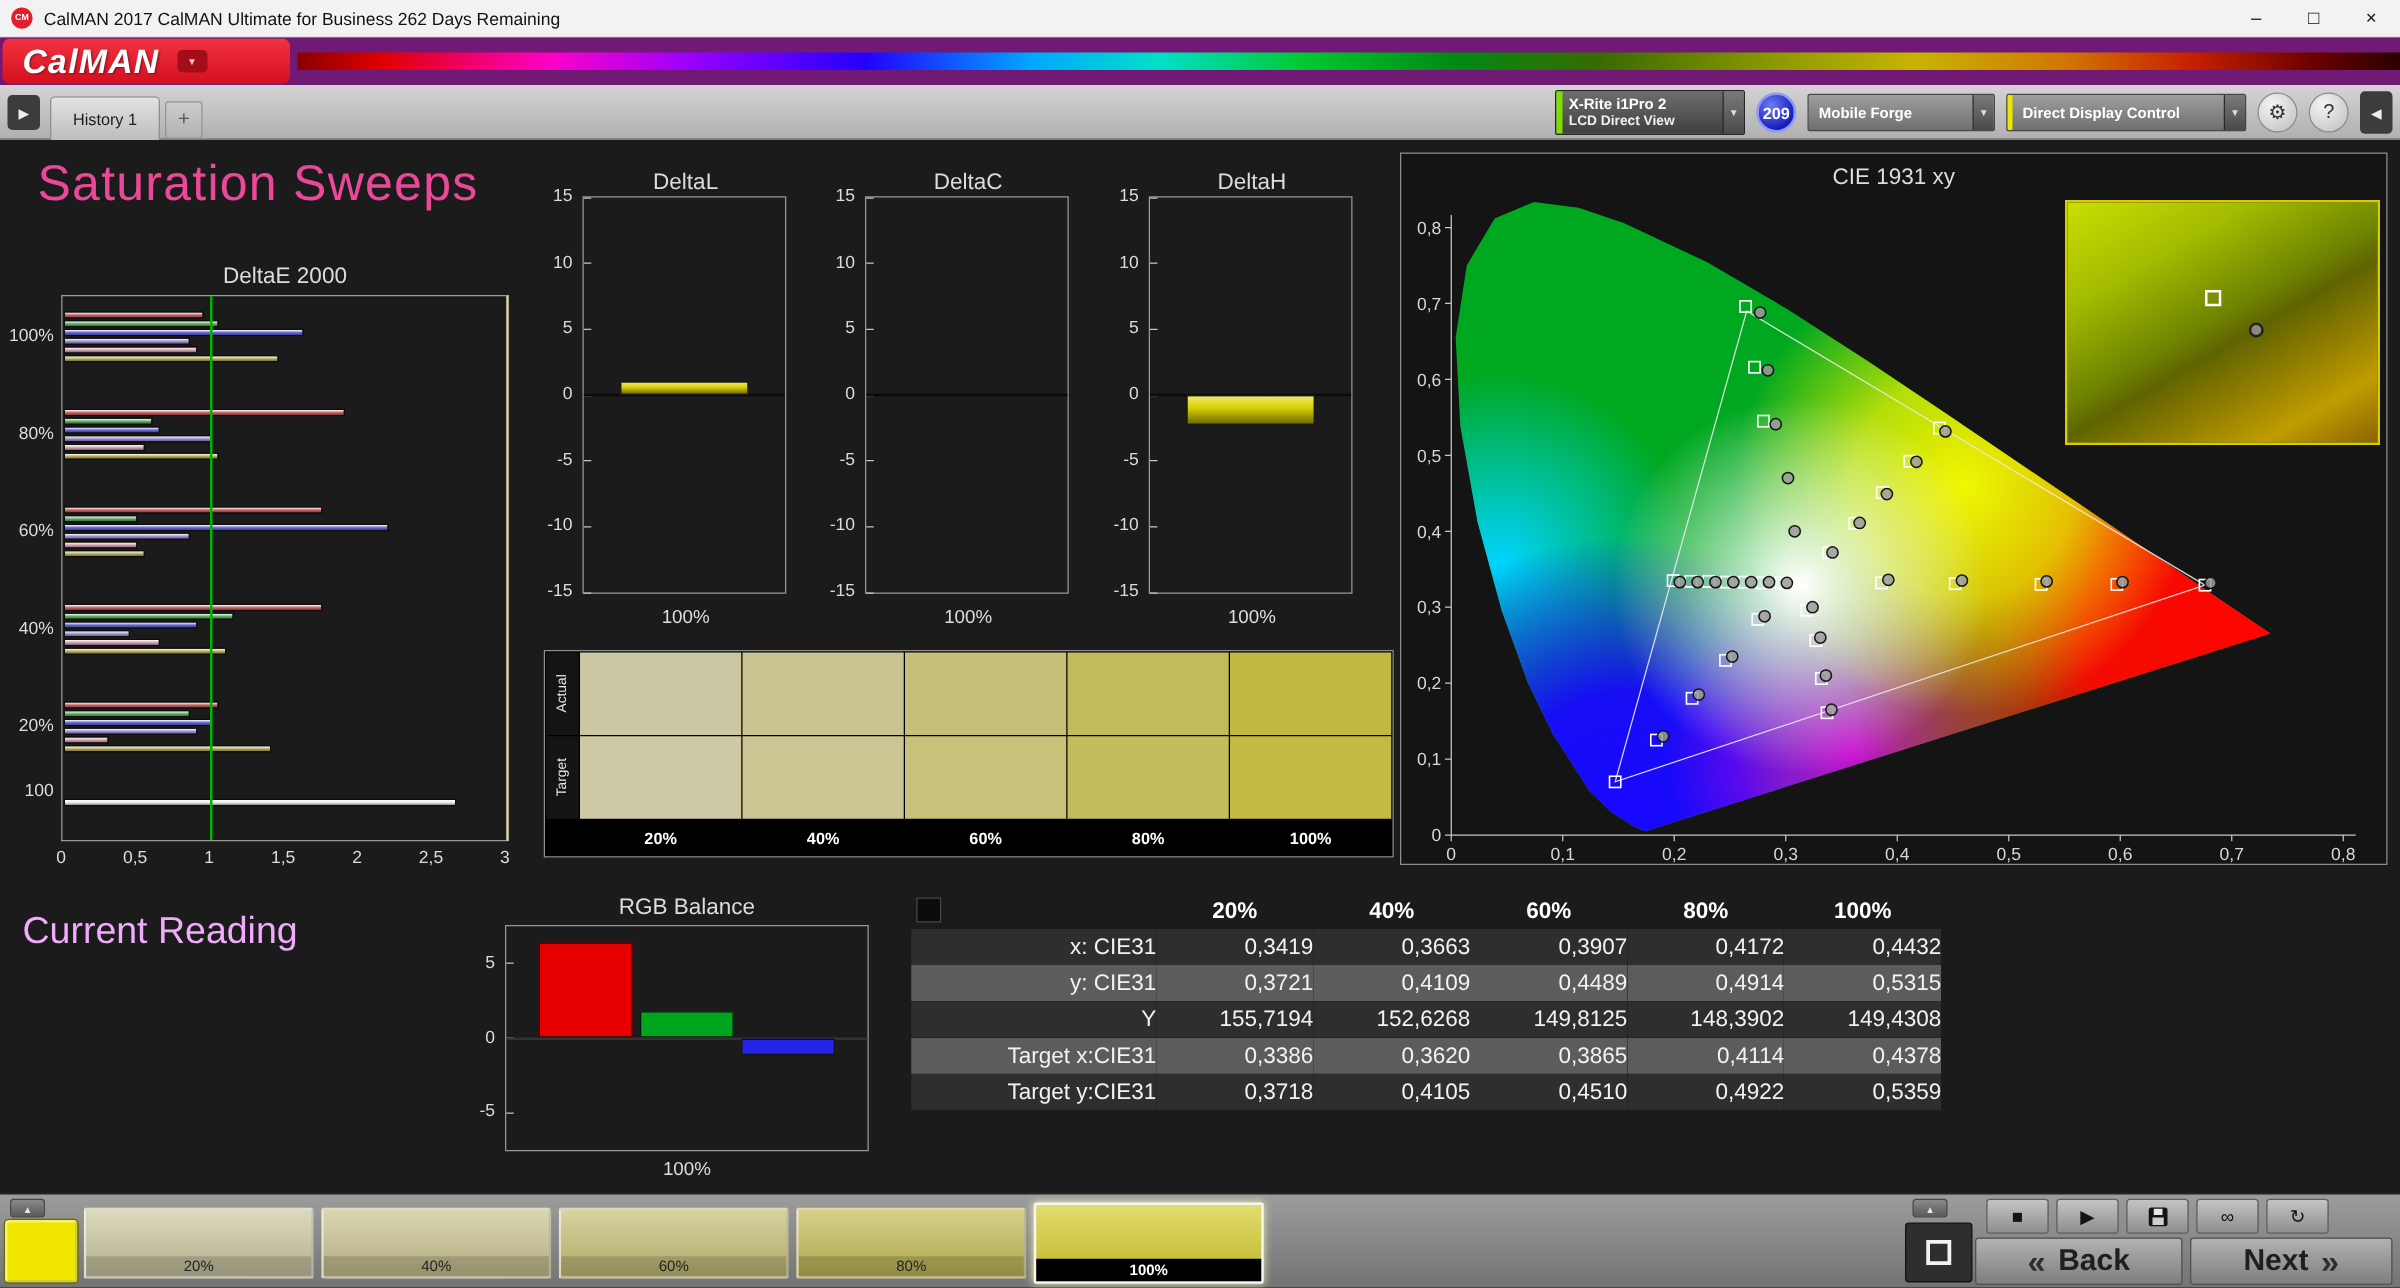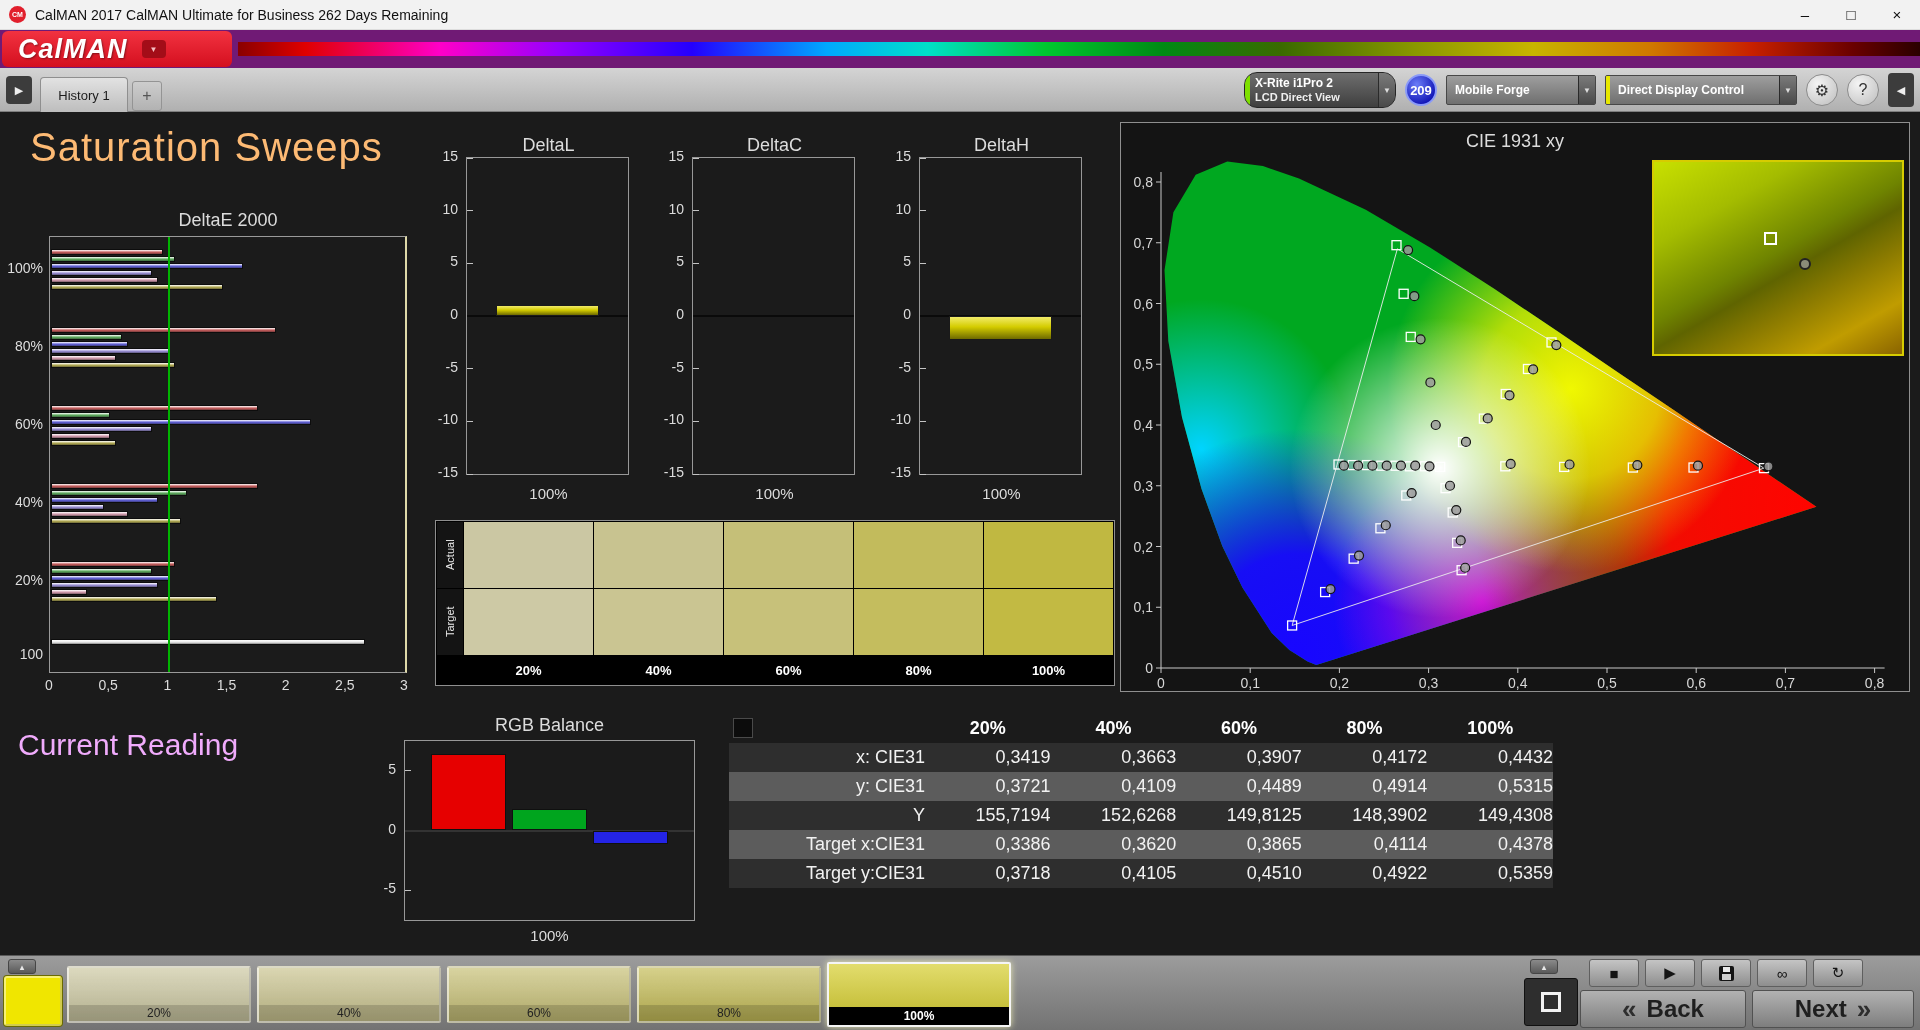--- a/index.html
+++ b/index.html
@@ -19,38 +19,38 @@
   #logo-caret{margin-left:14px;background:#a30d18;border-radius:4px;width:24px;height:18px;display:flex;align-items:center;justify-content:center;color:#f6bfc3;font-size:8px}
   #rainbow{position:absolute;left:238px;right:0;top:12px;height:14px;
     background:linear-gradient(90deg,#8a0000 0%,#e00000 4%,#ff00c8 12%,#9600ff 19%,#2400ff 27%,#00a8ff 35%,#00e0c8 41%,#00c830 48%,#008a14 55%,#3a6a00 62%,#8a9800 70%,#c8b400 77%,#d07800 84%,#c82000 90%,#6a0000 96%,#2a0000 100%)}
 
   
   #tabbar{position:absolute;left:0;top:68px;width:1920px;height:44px;background:linear-gradient(180deg,#d4d4d4,#b0b0b0);border-bottom:1px solid #7e7e7e}
   #panel-expand-btn{position:absolute;left:6px;top:8px;width:26px;height:28px;background:#3c3c3c;border-radius:4px;color:#eee;font-size:11px;display:flex;align-items:center;justify-content:center}
   #history-tab{position:absolute;left:40px;top:9px;width:88px;height:35px;background:linear-gradient(180deg,#e2e2e2,#bdbdbd);border:1px solid #8f8f8f;border-bottom:none;border-radius:4px 4px 0 0;font-size:13px;color:#1c1c1c;display:flex;align-items:center;justify-content:center}
   #add-tab{position:absolute;left:132px;top:13px;width:30px;height:30px;background:linear-gradient(180deg,#cdcdcd,#b2b2b2);border:1px solid #949494;border-radius:3px;color:#555;font-size:16px;display:flex;align-items:center;justify-content:center}
   #tr-cluster{position:absolute;right:6px;top:4px;height:36px;display:flex;align-items:center;gap:9px}
-  #meter-box{width:152px;height:36px;display:flex;align-items:stretch;background:linear-gradient(180deg,#6e6e6e,#3f3f3f);border:1px solid #262626;border-radius:13px;overflow:hidden}
+  #meter-box{width:152px;height:36px;display:flex;align-items:stretch;background:linear-gradient(180deg,#6e6e6e,#3f3f3f);border:1px solid #262626;border-radius:2px;overflow:hidden}
   #meter-accent{width:5px}
   .meter-lines{flex:1;padding:2px 5px;display:flex;flex-direction:column;justify-content:center}
   .m1{font-size:12px;font-weight:bold;color:#fff;line-height:1.2}
   .m2{font-size:11px;font-weight:bold;color:#efefef;line-height:1.2}
   .dd{width:17px;color:#ddd;font-size:8px;border-left:1px solid #2a2a2a;display:flex;align-items:center;justify-content:center;background:linear-gradient(180deg,#7a7a7a,#4a4a4a)}
   #badge{width:32px;height:32px;border-radius:50%;background:radial-gradient(circle at 35% 30%,#6a7cf8,#1418b8 75%);border:2px solid #8a9af8;color:#fff;font-weight:bold;font-size:13px;display:flex;align-items:center;justify-content:center}
   .drop-box{height:30px;display:flex;align-items:stretch;background:linear-gradient(180deg,#9e9e9e,#6f6f6f);border:1px solid #474747;border-radius:2px;color:#fff;overflow:hidden}
   .drop-box .label{display:flex;align-items:center;font-weight:bold;font-size:12px;padding:0 8px}
   #source-box{width:150px}
   #display-box{width:192px}
   #display-accent{width:4px}
   .round-btn{width:32px;height:32px;border-radius:50%;background:radial-gradient(circle at 35% 30%,#f4f4f4,#bdbdbd);border:1px solid #8c8c8c;color:#333;font-size:16px;display:flex;align-items:center;justify-content:center}
   #collapse-btn{width:26px;height:34px;background:#3c3c3c;border-radius:4px;color:#eee;font-size:11px;display:flex;align-items:center;justify-content:center}
 
   
   #main{position:absolute;left:0;top:112px;width:1920px;height:843px;background:#1b1b1b}
-  #page-title{position:absolute;left:30px;top:13px;font-size:40px;font-weight:400;color:#fdba74;letter-spacing:1px}
+  #page-title{position:absolute;left:30px;top:13px;font-size:40px;font-weight:400;color:#ec4899;letter-spacing:1px}
   .chart-title{position:absolute;font-size:18px;color:#dcdcdc;text-align:center}
 
   
   #deltae{position:absolute;left:11px;top:96px;width:420px;height:492px}
   #deltae .chart-title{left:38px;top:2px;width:358px}
   #de-plot{position:absolute;left:38px;top:28px;width:358px;height:437px;border:1px solid #9a9a9a;border-right:2px solid #ded8a8}
   #de-ylab{position:absolute;left:0;top:28px;width:36px;height:437px}
   .de-ylabel{position:absolute;right:4px;font-size:14px;color:#ddd}
   #de-xlab{position:absolute;left:38px;top:469px;width:358px;height:20px}
   .de-xlabel{position:absolute;top:0;width:40px;text-align:center;font-size:14px;color:#ddd}
@@ -193,21 +193,21 @@
   <div id="page-title">Saturation Sweeps</div>
 
   <div id="deltae">
     <div class="chart-title">DeltaE 2000</div>
     <div id="de-ylab">
         <div class="de-ylabel" style="top: 24px;">100%</div>
         <div class="de-ylabel" style="top: 102px;">80%</div>
         <div class="de-ylabel" style="top: 180px;">60%</div>
         <div class="de-ylabel" style="top: 258px;">40%</div>
         <div class="de-ylabel" style="top: 336px;">20%</div>
-        <div class="de-ylabel" style="top: 410px;">100</div>
+        <div class="de-ylabel" style="top: 388px;">100</div>
       </div>
     <div id="de-plot">
         <div class="de-bar" style="top: 12px; width: 112.417px; background: linear-gradient(rgb(255, 255, 255), rgb(198, 91, 91) 55%, rgb(30, 30, 30) 150%);"></div>
         <div class="de-bar" style="top: 19px; width: 124.25px; background: linear-gradient(rgb(255, 255, 255), rgb(93, 171, 93) 55%, rgb(30, 30, 30) 150%);"></div>
         <div class="de-bar" style="top: 26px; width: 191.7px; background: linear-gradient(rgb(255, 255, 255), rgb(96, 96, 216) 55%, rgb(30, 30, 30) 150%);"></div>
         <div class="de-bar" style="top: 33px; width: 100.583px; background: linear-gradient(rgb(255, 255, 255), rgb(154, 143, 214) 55%, rgb(30, 30, 30) 150%);"></div>
         <div class="de-bar" style="top: 40px; width: 106.5px; background: linear-gradient(rgb(255, 255, 255), rgb(212, 156, 174) 55%, rgb(30, 30, 30) 150%);"></div>
         <div class="de-bar" style="top: 47px; width: 171.583px; background: linear-gradient(rgb(255, 255, 255), rgb(179, 171, 82) 55%, rgb(30, 30, 30) 150%);"></div>
         <div class="de-bar" style="top: 90px; width: 224.833px; background: linear-gradient(rgb(255, 255, 255), rgb(198, 91, 91) 55%, rgb(30, 30, 30) 150%);"></div>
         <div class="de-bar" style="top: 97px; width: 71px; background: linear-gradient(rgb(255, 255, 255), rgb(93, 171, 93) 55%, rgb(30, 30, 30) 150%);"></div>

